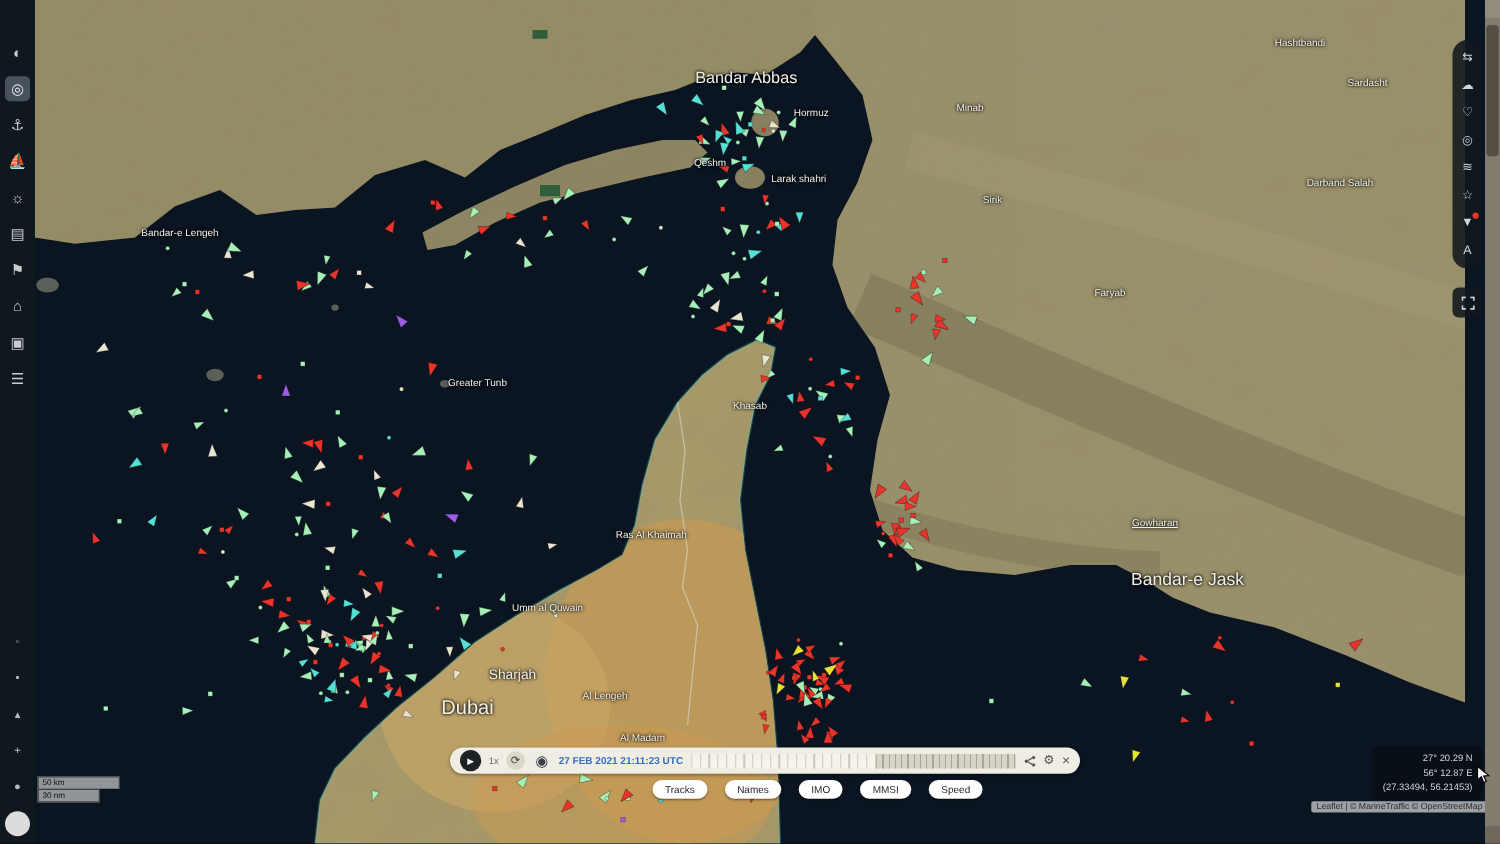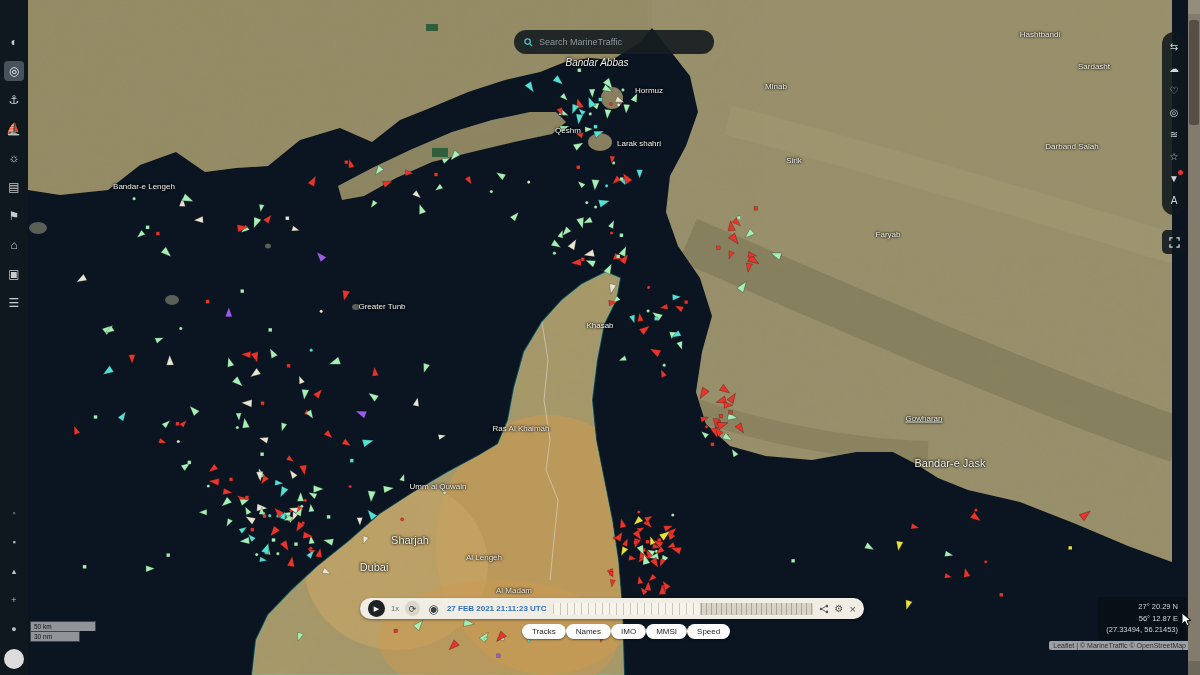--- a/index.html
+++ b/index.html
@@ -47,21 +47,21 @@
   #tstamp{font-size:8px;font-weight:bold;color:#2f6fc4;white-space:nowrap;}
   #track{flex:1;height:12px;border-radius:2px;overflow:hidden;display:flex;cursor:pointer;}
   #tl-elapsed{height:100%;background:
       repeating-linear-gradient(90deg,rgba(0,0,0,.18) 0 1px,transparent 1px 7px),#f5f3ea;}
   #tl-rest{height:100%;flex:1;background:
       repeating-linear-gradient(90deg,rgba(0,0,0,.22) 0 1px,transparent 1px 5px),#d7d4c6;}
   .tl-right{color:#555;cursor:pointer;display:flex;align-items:center;}
   #tl-close{font-size:11px;color:#555;}
   #gear{font-size:10px;}
   
-  #pills{position:absolute;left:522px;top:624px;z-index:20;display:flex;}
+  #pills{position:absolute;left:522px;top:624px;z-index:20;display:flex;gap:14px;}
   .pill{background:#fff;border:none;border-radius:9px;padding:3px 10px;font-size:8px;color:#1d2226;
         font-family:inherit;box-shadow:0 1px 2px rgba(0,0,0,.45);cursor:pointer;white-space:nowrap;}
   
   #coords{position:absolute;right:14px;top:597px;background:rgba(8,14,20,.8);border-radius:4px;
           z-index:20;padding:4px 8px;text-align:right;color:#cfd6da;font-size:7.5px;line-height:1.55;}
   
   #attrib{position:absolute;right:10px;top:641px;background:rgba(255,255,255,.6);color:#2c2c2c;
           font-size:7px;padding:1px 4px;z-index:19;border-radius:2px;}
   
   #scalebox{position:absolute;left:30px;top:621px;z-index:20;font-size:6.5px;color:#111;}
@@ -496,41 +496,41 @@
         <polygon points="0,-4.6 3.1,3.9 -3.1,3.9" transform="translate(709.1,222.7) rotate(133) scale(1.00)" fill="#e8342a" stroke="rgba(0,0,0,0.4)" stroke-width="0.5"></polygon>
         <polygon points="0,-4.6 3.1,3.9 -3.1,3.9" transform="translate(724.1,255.1) rotate(99) scale(0.97)" fill="#e8342a" stroke="rgba(0,0,0,0.4)" stroke-width="0.5"></polygon>
         <polygon points="0,-4.6 3.1,3.9 -3.1,3.9" transform="translate(702.4,255.1) rotate(199) scale(0.91)" fill="#e8342a" stroke="rgba(0,0,0,0.4)" stroke-width="0.5"></polygon>
         <rect x="709.1" y="216.0" width="3.6" height="3.6" fill="#a6f0b8" stroke="rgba(0,0,0,0.4)" stroke-width="0.5"></rect>
         <rect x="688.6" y="246.0" width="3.6" height="3.6" fill="#e8342a" stroke="rgba(0,0,0,0.4)" stroke-width="0.5"></rect>
         <polygon points="0,-4.6 3.1,3.9 -3.1,3.9" transform="translate(748.2,254.9) rotate(289) scale(1.22)" fill="#a6f0b8" stroke="rgba(0,0,0,0.4)" stroke-width="0.5"></polygon>
       </g>
   </svg>
 
   <div id="labels">
-      <div class="mlabel" style="left: 565px; top: 62px; font-size: 10px; font-style: italic;">Bandar Abbas</div>
+      <div class="mlabel" style="left: 565px; top: 62px; font-size: 13px;">Bandar Abbas</div>
       <div class="mlabel" style="left: 617px; top: 90px; font-size: 8px;">Hormuz</div>
       <div class="mlabel" style="left: 536px; top: 130px; font-size: 8px;">Qeshm</div>
       <div class="mlabel" style="left: 601px; top: 143px; font-size: 8px; padding-left: 12px;">Larak shahri</div>
       <div class="mlabel" style="left: 112px; top: 186px; font-size: 8px;">Bandar-e Lengeh</div>
       <div class="mlabel" style="left: 350px; top: 306px; font-size: 8px;">Greater Tunb</div>
       <div class="mlabel" style="left: 568px; top: 325px; font-size: 8px;">Khasab</div>
       <div class="mlabel" style="left: 489px; top: 428px; font-size: 8px;">Ras Al Khaimah</div>
       <div class="mlabel" style="left: 406px; top: 486px; font-size: 8px; text-align: right;">Umm al Quwain</div>
       <div class="mlabel" style="left: 378px; top: 540px; font-size: 11px;">Sharjah</div>
-      <div class="mlabel" style="left: 342px; top: 567px; font-size: 11px;">Dubai</div>
+      <div class="mlabel" style="left: 342px; top: 567px; font-size: 16px;">Dubai</div>
       <div class="mlabel" style="left: 452px; top: 557px; font-size: 8px;">Al Lengeh</div>
       <div class="mlabel" style="left: 482px; top: 590px; font-size: 8px;">Al Madam</div>
       <div class="mlabel" style="left: 744px; top: 86px; font-size: 8px;">Minab</div>
       <div class="mlabel" style="left: 762px; top: 160px; font-size: 8px;">Sirik</div>
       <div class="mlabel" style="left: 1008px; top: 34px; font-size: 8px;">Hashtbandi</div>
       <div class="mlabel" style="left: 1062px; top: 66px; font-size: 8px;">Sardasht</div>
       <div class="mlabel" style="left: 1040px; top: 146px; font-size: 8px;">Darband Salah</div>
       <div class="mlabel" style="left: 856px; top: 234px; font-size: 8px;">Faryab</div>
       <div class="mlabel" style="left: 892px; top: 418px; font-size: 8px; text-decoration: underline;">Gowharan</div>
-      <div class="mlabel" style="left: 918px; top: 463px; font-size: 11px;">Bandar-e Jask</div>
+      <div class="mlabel" style="left: 918px; top: 463px; font-size: 14px;">Bandar-e Jask</div>
     </div>
 
   <div id="sidebar">
     <div id="sb-top">
         <div class="sb-icon">◐</div>
         <div class="sb-icon sel">◎</div>
         <div class="sb-icon">⚓</div>
         <div class="sb-icon">⛵</div>
         <div class="sb-icon">☼</div>
         <div class="sb-icon">▤</div>
@@ -543,27 +543,20 @@
         <div class="sb-icon sb-small">◦</div>
         <div class="sb-icon sb-small">▪</div>
         <div class="sb-icon sb-small">▴</div>
         <div class="sb-icon sb-small">+</div>
         <div class="sb-icon sb-small">●</div>
       </div>
     <div id="avatar"></div>
     <div style="height:6px"></div>
   </div>
 
-  <div id="search">
-    <svg width="9" height="9" viewBox="0 0 10 10">
-      <circle cx="4" cy="4" r="3" fill="none" stroke="#49c3c9" stroke-width="1.4"></circle>
-      <line x1="6.3" y1="6.3" x2="9" y2="9" stroke="#49c3c9" stroke-width="1.4"></line>
-    </svg>
-    <span class="ph">Search MarineTraffic</span>
-  </div>
 
   <div id="rtool">
       <div class="rt-icon">⇆</div>
       <div class="rt-icon">☁</div>
       <div class="rt-icon">♡</div>
       <div class="rt-icon">◎</div>
       <div class="rt-icon">≋</div>
       <div class="rt-icon">☆</div>
       <div class="rt-icon">▼<span class="rt-badge"></span></div>
       <div class="rt-icon">A</div>

